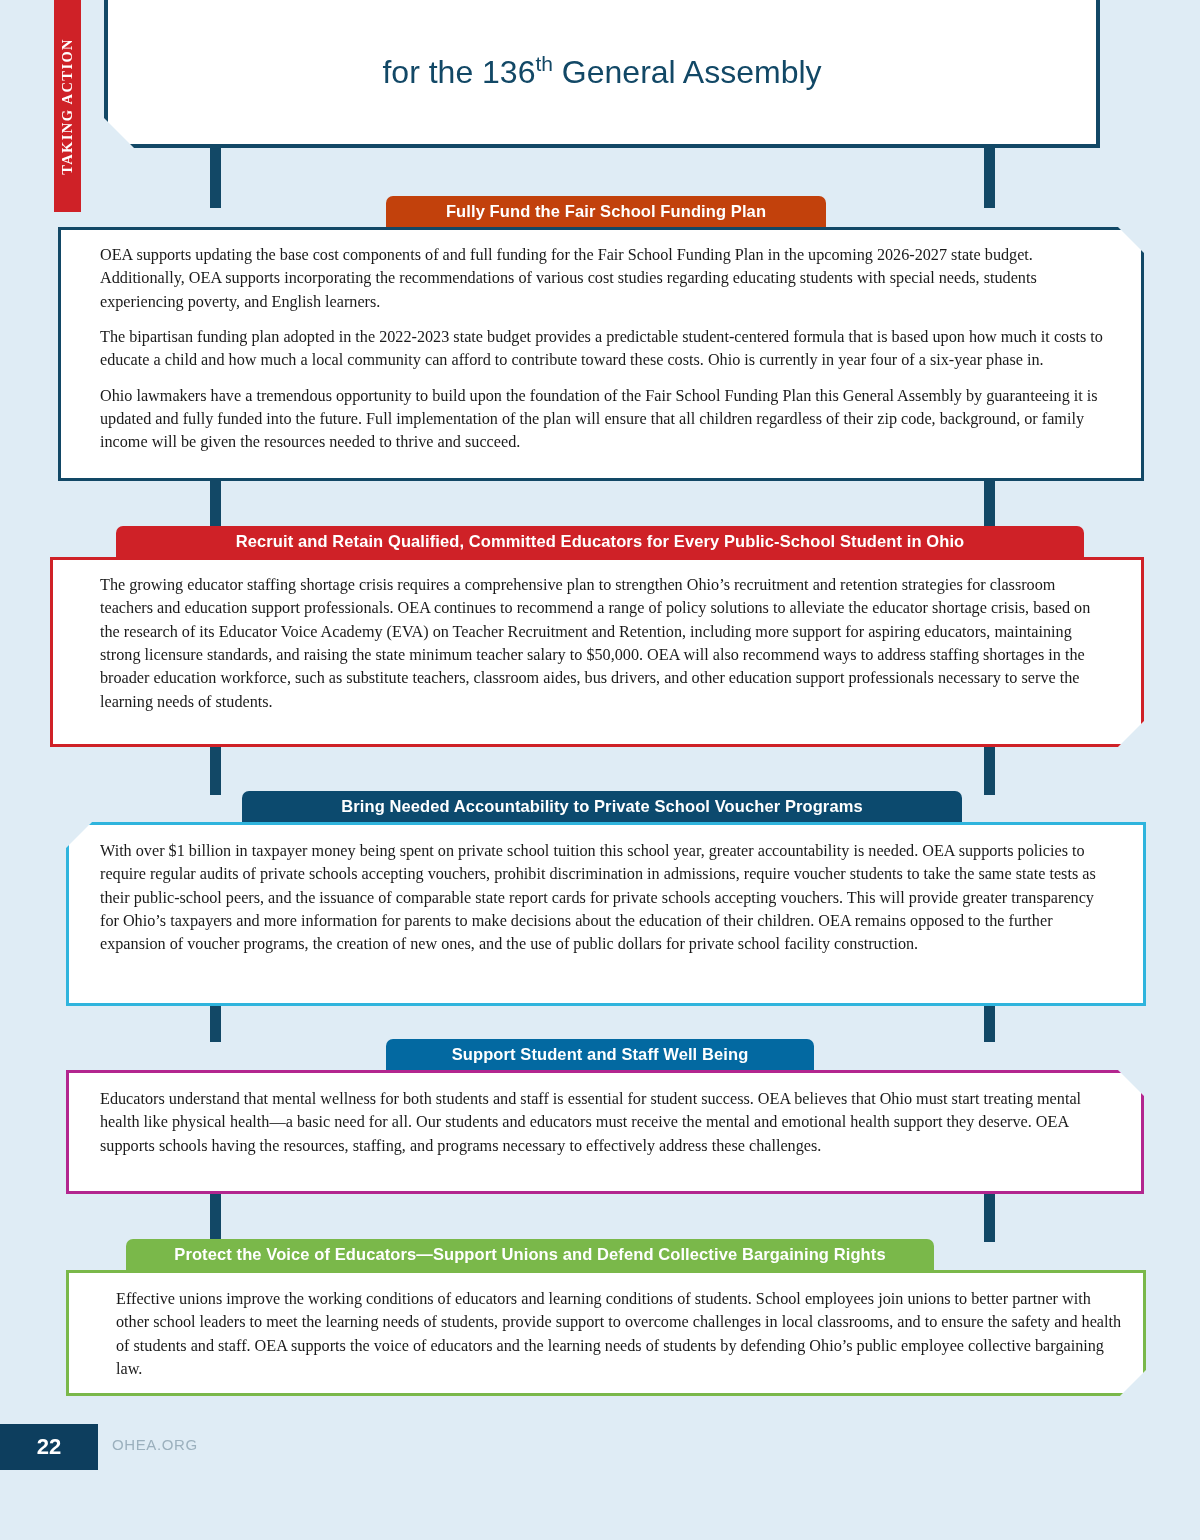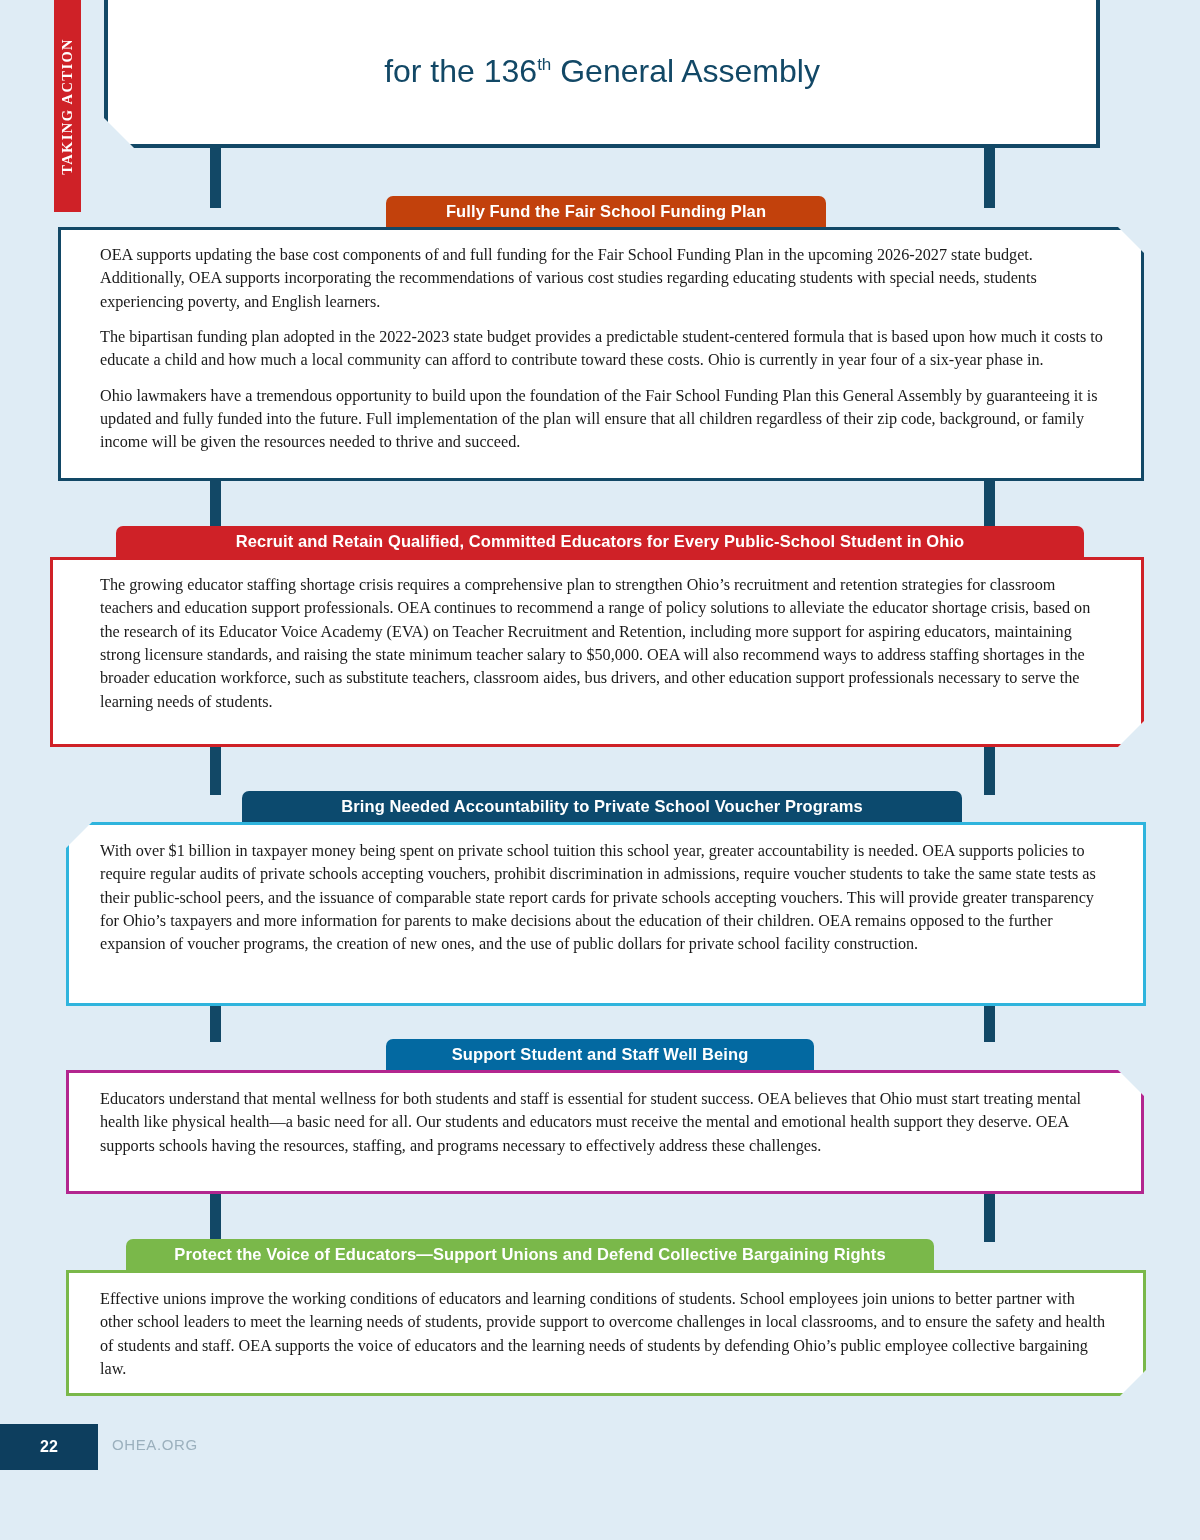--- a/index.html
+++ b/index.html
@@ -43,21 +43,21 @@
     color:#124866;
   }
   .title-main{
     font-family:"Liberation Sans", sans-serif;
     font-weight:bold;font-size:35px;letter-spacing:0px;margin-top:22px;
   }
   .title-sub{
     font-family:"Liberation Sans", sans-serif;
     font-weight:normal;font-size:32px;margin-top:6px;
   }
-  .title-sub sup{font-size:17px;vertical-align:super;}
+  .title-sub sup{font-size:21px;vertical-align:super;}
 
   
   .conn{position:absolute;background:#124866;width:11px;}
 
   .banner{
     position:absolute;
     height:31px;
     border-radius:7px 7px 0 0;
     display:flex;align-items:center;justify-content:center;
     color:#ffffff;
@@ -91,21 +91,21 @@
   .bodytext p{margin:0 0 12px 0;}
   .bodytext p:last-child{margin-bottom:0;}
 
   
   .page-chip{
     position:absolute;left:0;top:1424px;width:98px;height:46px;
     background:#0d3e5e;
     display:flex;align-items:center;justify-content:center;
     color:#ffffff;
     font-family:"Liberation Sans", sans-serif;
-    font-weight:bold;font-size:16px;
+    font-weight:bold;font-size:22px;
   }
   .site-url{
     position:absolute;left:112px;top:1436px;
     color:#9bb0bd;
     font-family:"Liberation Sans", sans-serif;
     font-size:15px;letter-spacing:0.6px;
   }
 </style>
 </head>
 <body>
@@ -150,21 +150,21 @@
     <div class="bodytext" style="left: 100px; top: 840px; width: 1010px;">
       <p>With over $1 billion in taxpayer money being spent on private school tuition this school year, greater accountability is needed. OEA supports policies to require regular audits of private schools accepting vouchers, prohibit discrimination in admissions, require voucher students to take the same state tests as their public-school peers, and the issuance of comparable state report cards for private schools accepting vouchers. This will provide greater transparency for Ohio’s taxpayers and more information for parents to make decisions about the education of their children. OEA remains opposed to the further expansion of voucher programs, the creation of new ones, and the use of public dollars for private school facility construction.</p>
     </div>
     <div class="bodybox" style="left: 66px; top: 1070px; width: 1078px; height: 124px; border-color: rgb(179, 38, 143); clip-path: polygon(0px 0px, 1052px 0px, 1078px 26px, 1078px 124px, 0px 124px);"></div>
     <div class="banner" style="left: 386px; top: 1039px; width: 428px; background: #0369a1;">Support Student and Staff Well Being</div>
     <div class="bodytext" style="left: 100px; top: 1088px; width: 1020px;">
       <p>Educators understand that mental wellness for both students and staff is essential for student success. OEA believes that Ohio must start treating mental health like physical health—a basic need for all. Our students and educators must receive the mental and emotional health support they deserve. OEA supports schools having the resources, staffing, and programs necessary to effectively address these challenges.</p>
     </div>
     <div class="bodybox" style="left: 66px; top: 1270px; width: 1080px; height: 126px; border-color: rgb(122, 184, 74); clip-path: polygon(0px 0px, 1080px 0px, 1080px 100px, 1054px 126px, 0px 126px);"></div>
     <div class="banner" style="left: 126px; top: 1239px; width: 808px; background: rgb(122, 184, 74);">Protect the Voice of Educators—Support Unions and Defend Collective Bargaining Rights</div>
-    <div class="bodytext" style="left: 100px; top: 1288px; width: 1010px;">
+    <div class="bodytext" style="left: 116px; top: 1288px; width: 1010px;">
       <p>Effective unions improve the working conditions of educators and learning conditions of students. School employees join unions to better partner with other school leaders to meet the learning needs of students, provide support to overcome challenges in local classrooms, and to ensure the safety and health of students and staff. OEA supports the voice of educators and the learning needs of students by defending Ohio’s public employee collective bargaining law.</p>
     </div>
   </div>
 
 <div class="page-chip">
   <span>22</span>
 </div>
 <div class="site-url">OHEA.ORG</div>
 
 </body></html>

